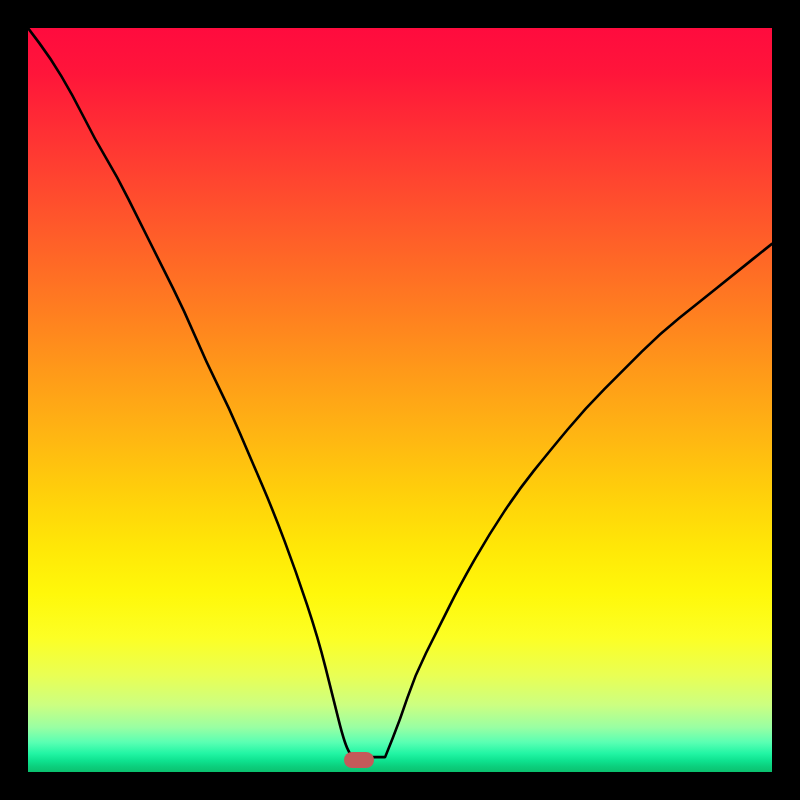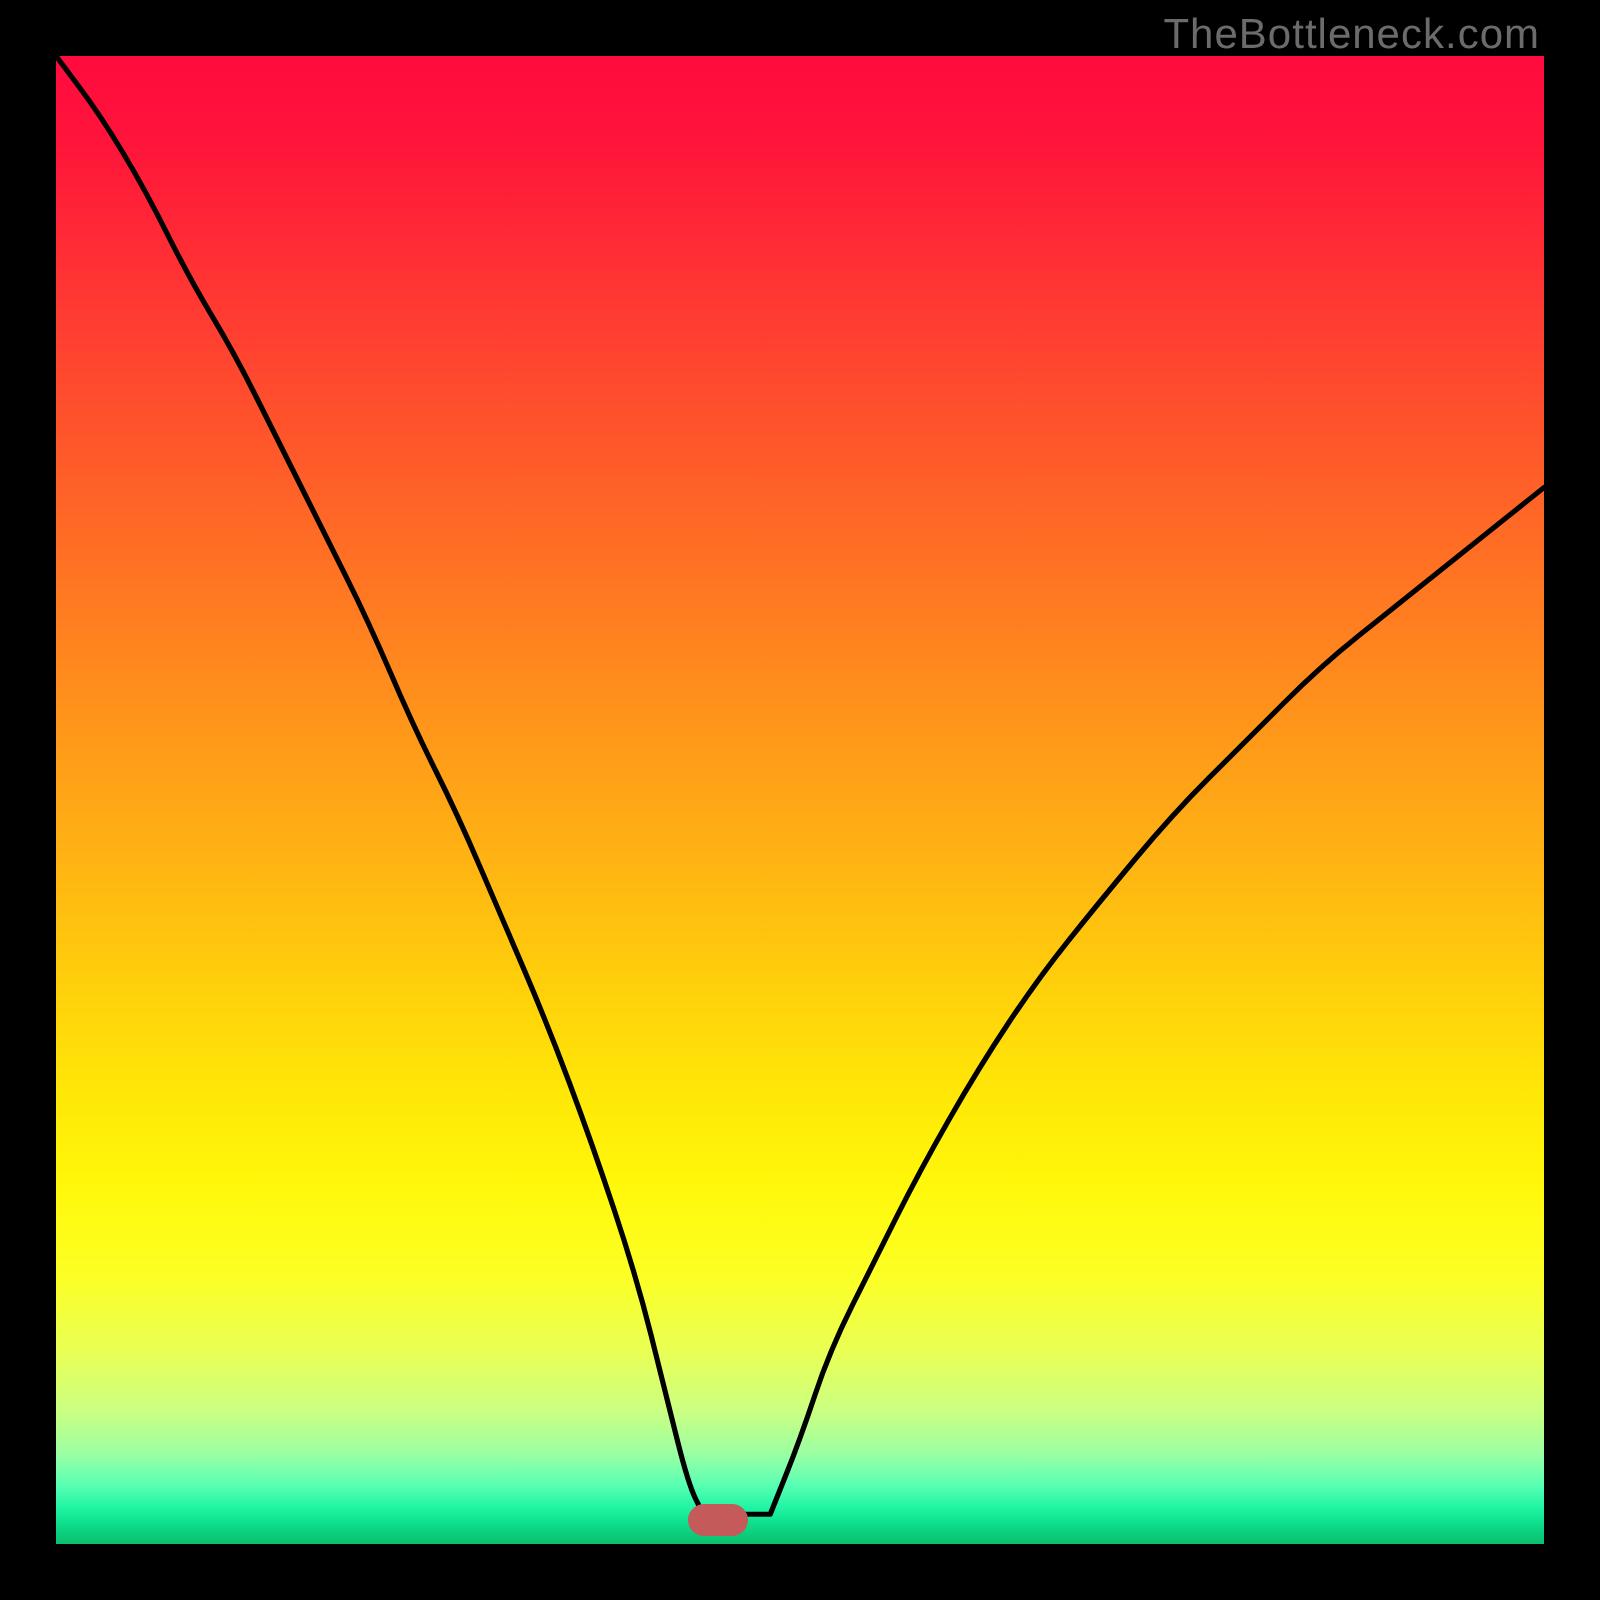--- a/index.html
+++ b/index.html
@@ -77,14 +77,13 @@
 <body>
 
 <div class="frame">
   <div class="plot-area">
     <div class="gradient-bg"></div>
     <svg class="curve" viewBox="0 0 744 744" preserveAspectRatio="none">
       <path id="curve-path" fill="none" stroke="#000" stroke-width="2.6" stroke-linejoin="round" stroke-linecap="round" d="M 0.00 0.00 Q 0.00 0.00 11.16 14.88 Q 22.32 29.76 33.48 48.36 Q 44.64 66.96 55.80 89.28 Q 66.96 111.60 78.12 130.20 Q 89.28 148.80 100.44 171.12 Q 111.60 193.44 122.76 215.76 Q 133.92 238.08 145.08 260.40 Q 156.24 282.72 167.40 308.76 Q 178.56 334.80 189.72 357.12 Q 200.88 379.44 212.04 405.48 Q 223.20 431.52 234.36 457.56 Q 245.52 483.60 256.68 513.36 Q 267.84 543.12 279.00 576.60 Q 290.16 610.08 297.60 639.84 Q 305.04 669.60 310.62 691.92 Q 316.20 714.24 319.92 721.68 Q 323.64 729.12 323.64 729.12 Q 323.64 729.12 331.08 729.12 Q 338.52 729.12 347.82 729.12 Q 357.12 729.12 357.12 729.12 Q 357.12 729.12 364.56 710.52 Q 372.00 691.92 379.44 669.60 Q 386.88 647.28 398.04 624.96 Q 409.20 602.64 420.36 580.32 Q 431.52 558.00 446.40 531.96 Q 461.28 505.92 476.16 483.60 Q 491.04 461.28 505.92 442.68 Q 520.80 424.08 539.40 401.76 Q 558.00 379.44 576.60 360.84 Q 595.20 342.24 613.80 323.64 Q 632.40 305.04 651.00 290.16 Q 669.60 275.28 688.20 260.40 Q 706.80 245.52 725.40 230.64 L 744.00 215.76"></path>
     </svg>
     <div class="marker" id="marker" style="left: 316.08px; top: 724.096px;"></div>
   </div>
-  <div class="watermark">TheBottleneck.com</div>
 </div>
 
 </body></html>

